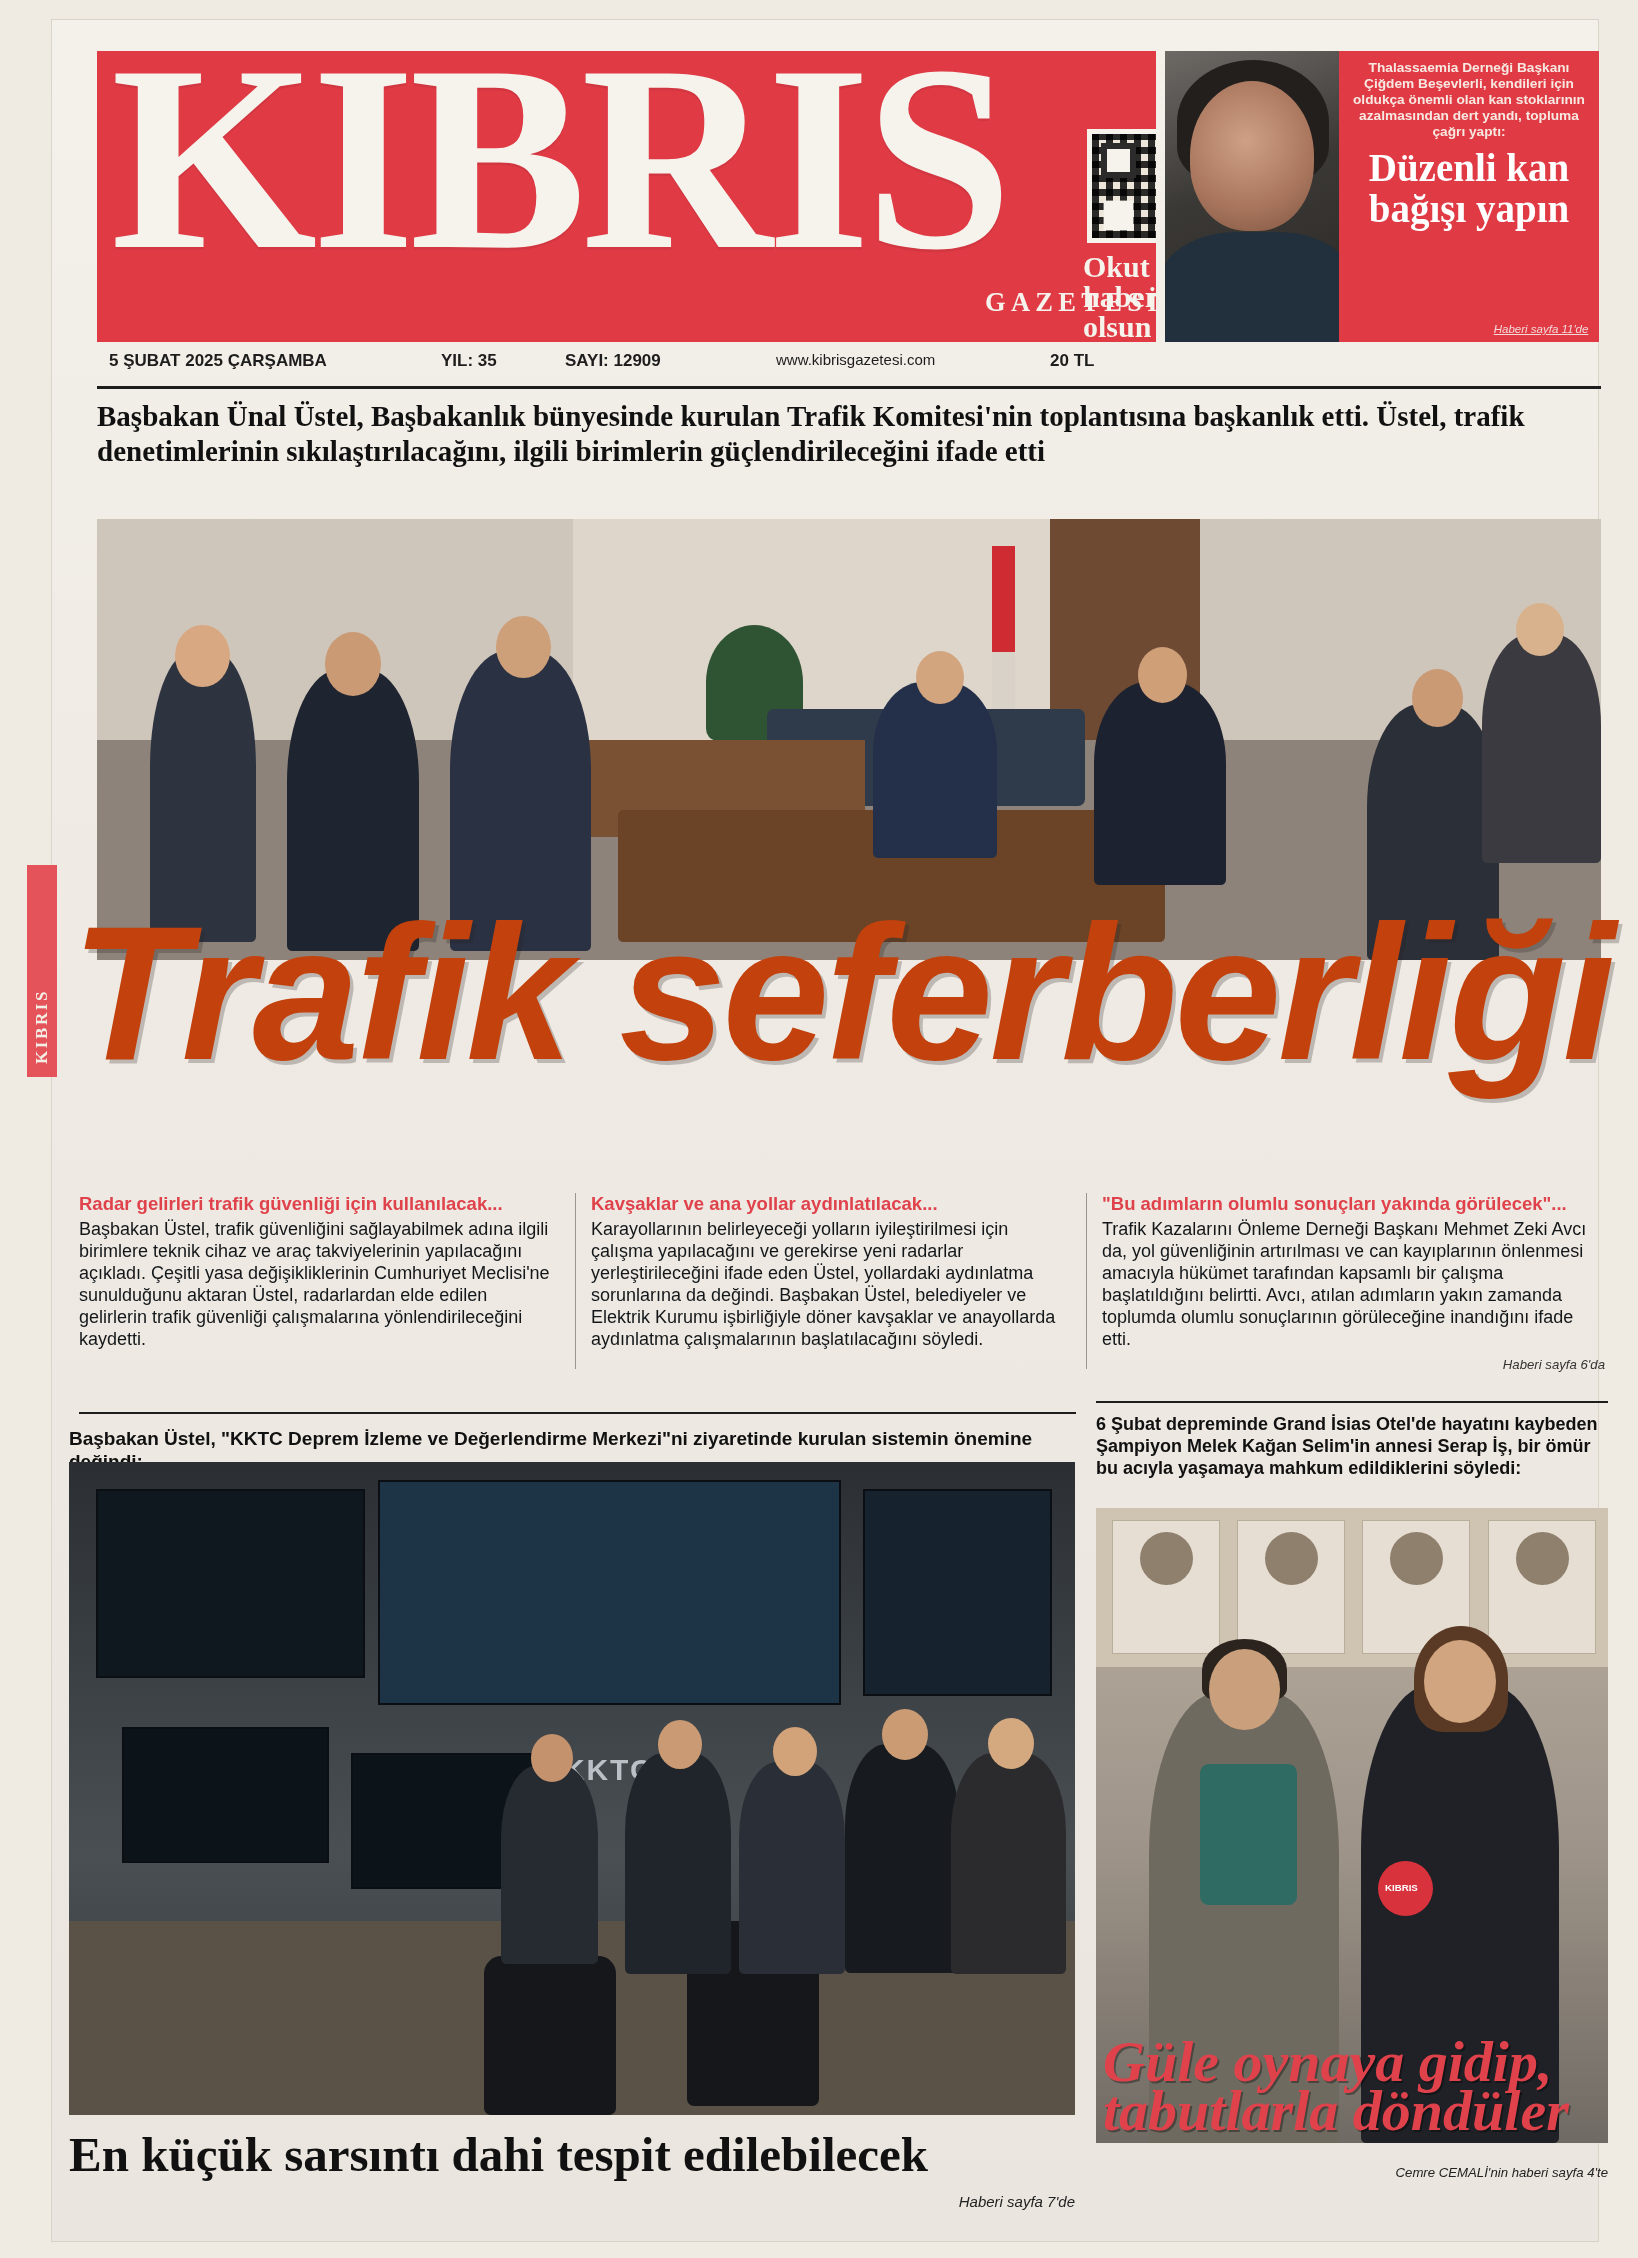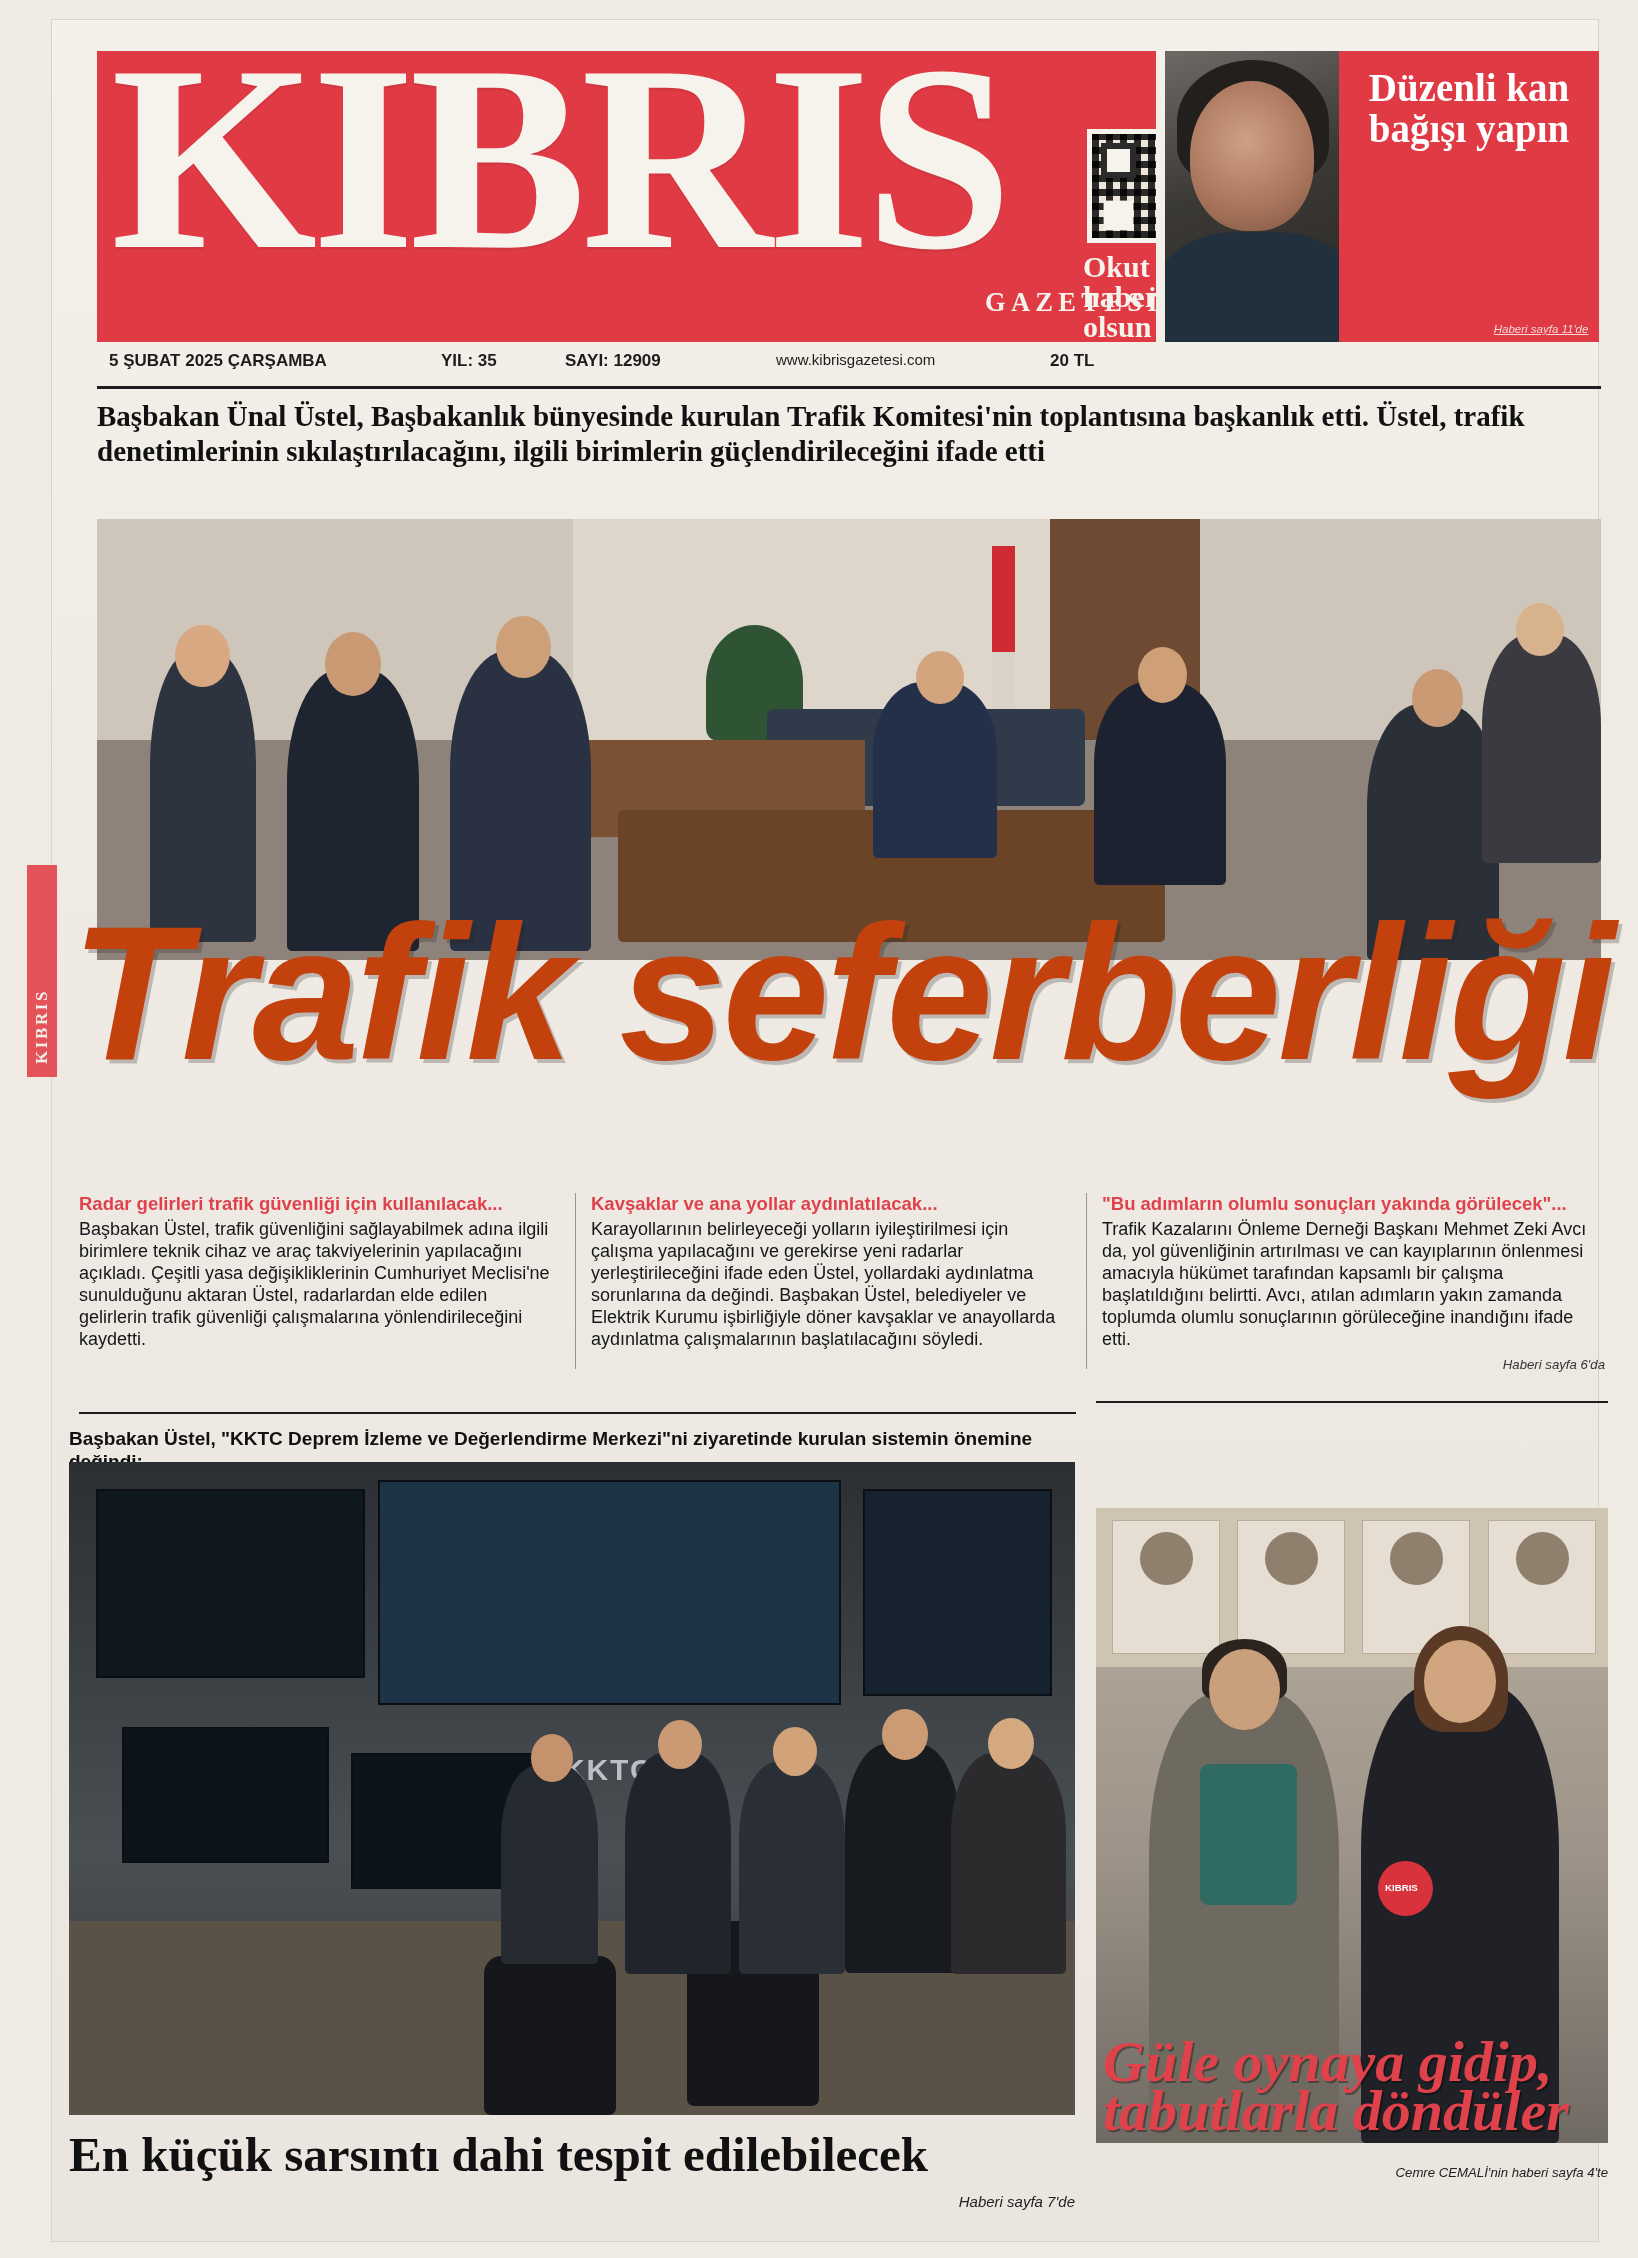--- a/index.html
+++ b/index.html
@@ -268,20 +268,21 @@
       <i>olsun</i>
     </div>
   </div>
 
   <div class="promo-photo">
     <div class="hair"></div>
     <div class="face"></div>
     <div class="body"></div>
   </div>
   <div class="promo">
+    <div class="kicker">Thalassaemia Derneği Başkanı Çiğdem Beşevlerli, kendileri için oldukça önemli olan kan stoklarının azalmasından dert yandı, topluma çağrı yaptı:</div>
     <div class="big">Düzenli kan bağışı yapın</div>
     <div class="ref">Haberi sayfa 11'de</div>
   </div>
 
   <div class="infobar">
     <span class="i-date">5 ŞUBAT 2025 ÇARŞAMBA</span>
     <span class="i-year">YIL: 35</span>
     <span class="i-no">SAYI: 12909</span>
     <span class="i-web">www.kibrisgazetesi.com</span>
     <span class="i-price">20 TL</span>
@@ -363,20 +364,21 @@
       <div class="pfig p3"></div>
         <div class="p3h"></div>
       <div class="pfig p4"></div>
         <div class="p4h"></div>
     </div>
     <div class="headline">En küçük sarsıntı dahi tespit edilebilecek</div>
     <div class="ref">Haberi sayfa 7'de</div>
   </div>
 
   <div class="br">
+    <div class="deckline">6 Şubat depreminde Grand İsias Otel'de hayatını kaybeden Şampiyon Melek Kağan Selim'in annesi Serap İş, bir ömür bu acıyla yaşamaya mahkum edildiklerini söyledi:</div>
     <div class="photo">
       <div class="posters">
         <div class="pst w1">
             <i></i>
           </div>
         <div class="pst w2">
             <i></i>
           </div>
         <div class="pst w3">
             <i></i>

